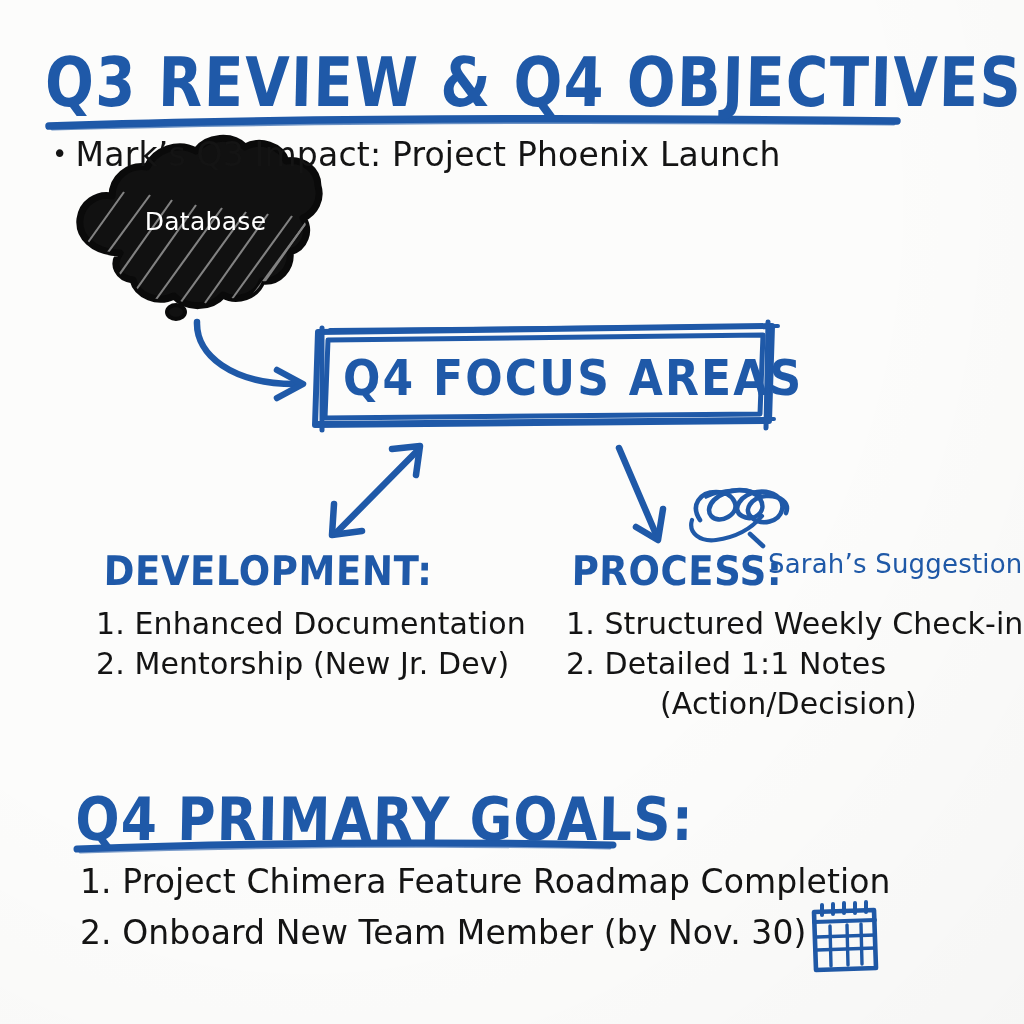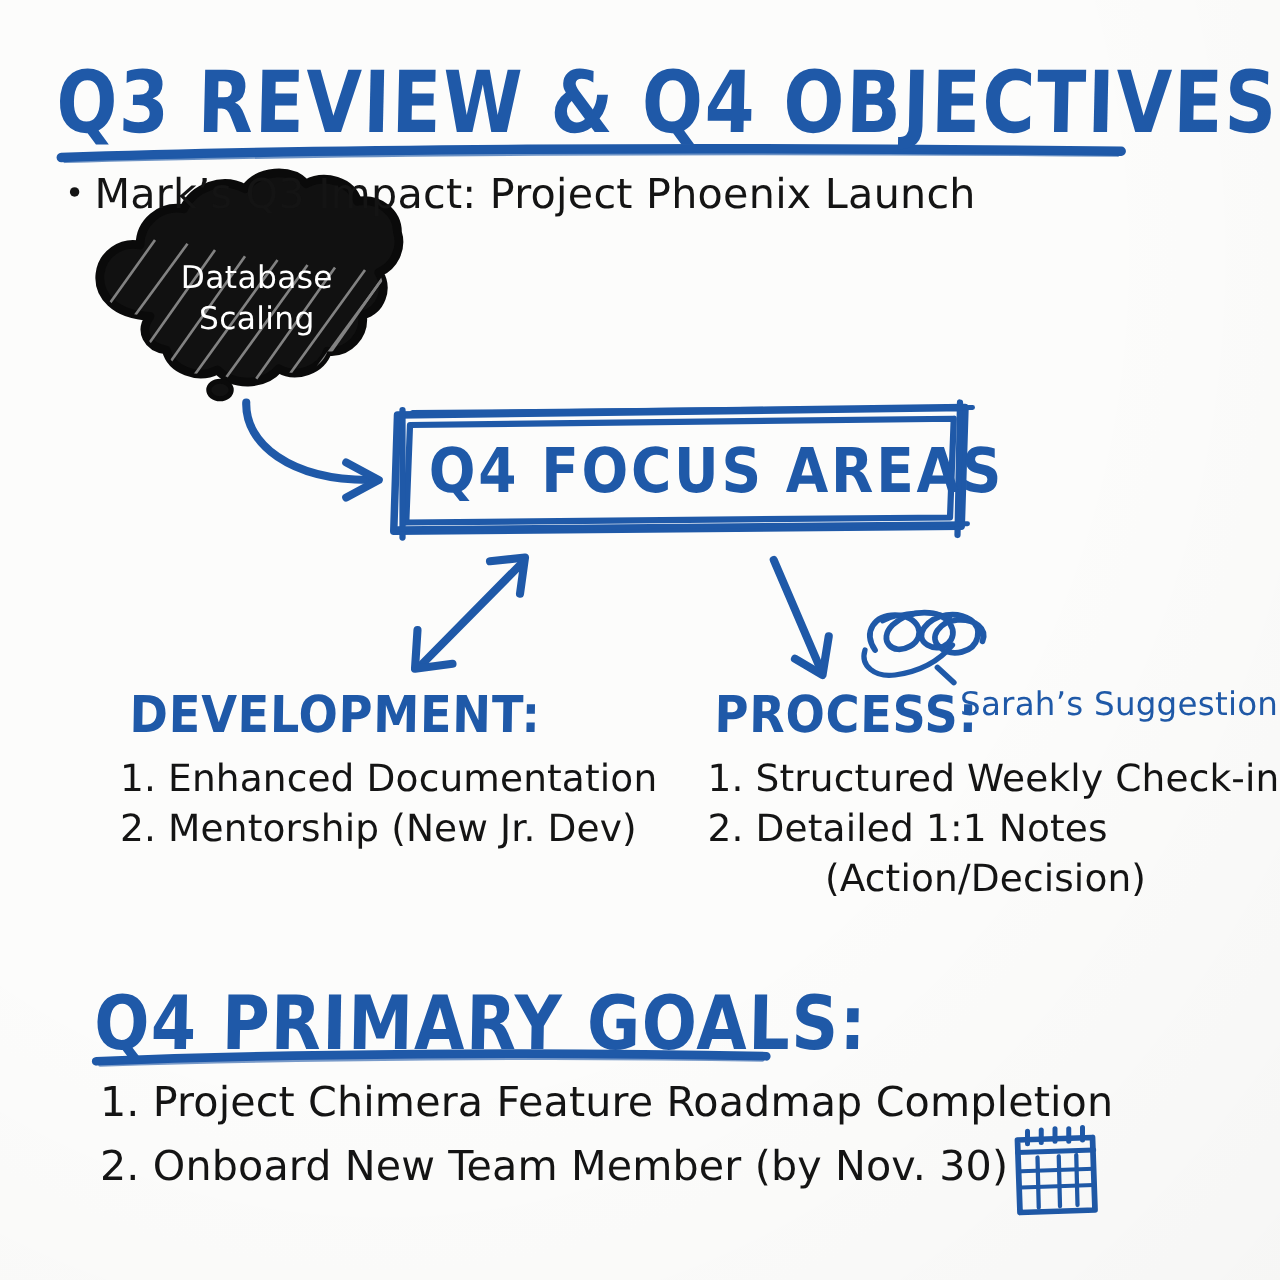--- a/index.html
+++ b/index.html
@@ -274,21 +274,20 @@
   </svg>
 
   <div class="abs title">Q3 REVIEW &amp; Q4 OBJECTIVES</div>
 
   <div class="abs bullet-line">
     <span class="bullet-dot">•</span><span>Mark’s Q3 Impact: Project Phoenix Launch</span>
   </div>
 
   <div class="cloud-text">
     <div>Database</div>
-    <div>Scaling</div>
   </div>
 
   <div class="focus-box-text">Q4 FOCUS AREAS</div>
 
   <div class="abs col-head" style="left:104px; top:548px;">DEVELOPMENT:</div>
   <div class="abs list-item" style="left:96px; top:606px;">1. Enhanced Documentation</div>
   <div class="abs list-item" style="left:96px; top:646px;">2. Mentorship (New Jr. Dev)</div>
 
   <div class="abs col-head" style="left:572px; top:548px;">PROCESS:</div>
   <div class="abs annotation" style="left:768px; top:549px;">Sarah’s Suggestion</div>

